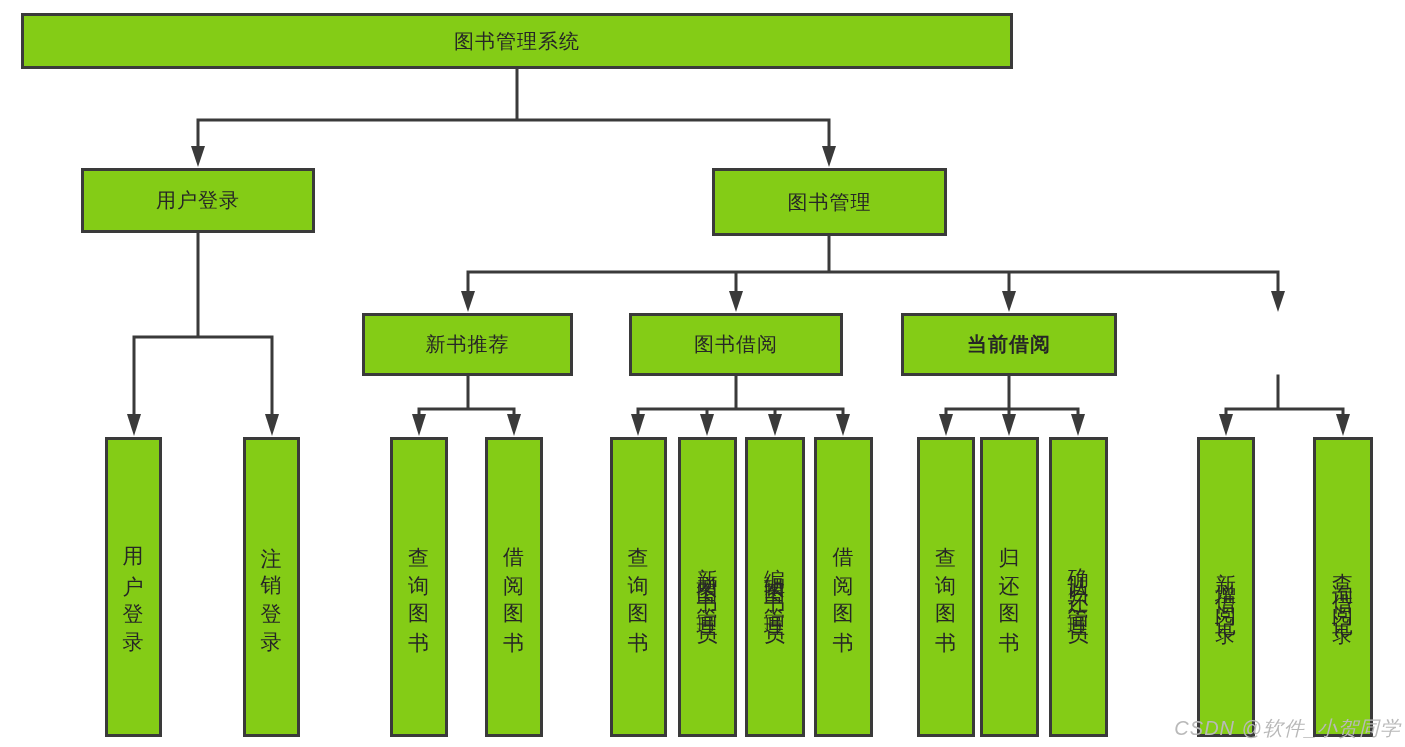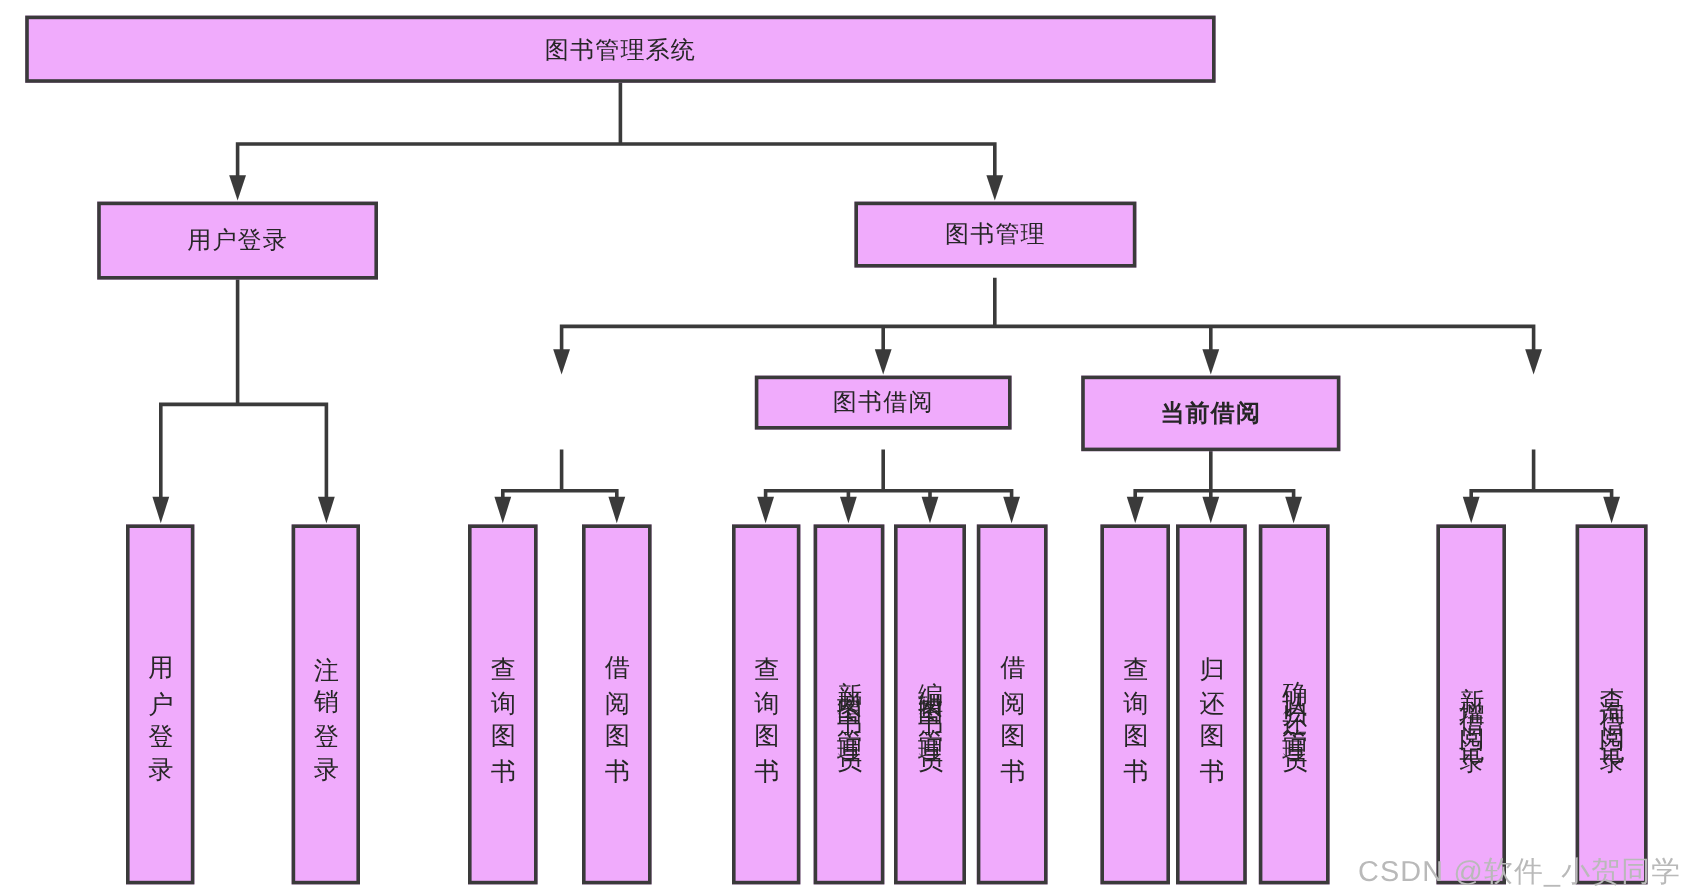--- a/index.html
+++ b/index.html
@@ -12,21 +12,21 @@
     overflow: hidden;
   }
   .wires {
     position: absolute;
     left: 0; top: 0;
     width: 1405px; height: 747px;
     pointer-events: none;
   }
   .node {
     position: absolute;
-    background: #f0abfc;
+    background: #84cc16;
     border: 3px solid #3a3a3a;
     box-sizing: border-box;
     display: flex;
     align-items: center;
     justify-content: center;
     color: #262626;
   }
   .node.lvl1 span, .node.lvl2 span, .node.lvl3 span {
     font-size: 20px;
     letter-spacing: 1px;
@@ -36,25 +36,26 @@
     writing-mode: vertical-rl;
     text-orientation: mixed;
     font-size: 21px;
     line-height: 1;
     white-space: nowrap;
   }
   .watermark {
     position: absolute;
     right: 4px;
     bottom: 5px;
-    font-size: 24px;
+    font-size: 20px;
     color: #b9b9b9;
     letter-spacing: 1px;
     z-index: 5;
     white-space: nowrap;
+    font-style: italic;
   }
 </style>
 </head>
 <body>
 
 <div class="canvas">
 
   <svg class="wires" viewBox="0 0 1405 747" xmlns="http://www.w3.org/2000/svg">
     <g stroke="#3a3a3a" stroke-width="3" fill="none" stroke-linecap="square">
 
@@ -99,25 +100,28 @@
     </g>
   </svg>
 
   <div class="node lvl1" style="left:21px; top:13px; width:992px; height:56px;">
     <span>图书管理系统</span>
   </div>
 
   <div class="node lvl2" style="left:81px; top:168px; width:234px; height:65px;">
     <span>用户登录</span>
   </div>
-  <div class="node lvl2" style="left:712px; top:168px; width:235px; height:55px;">
+  <div class="node lvl2" style="left:712px; top:168px; width:235px; height:68px;">
     <span>图书管理</span>
   </div>
 
-  <div class="node lvl3" style="left:629px; top:313px; width:214px; height:45px;justify-content:center;">
+  <div class="node lvl3" style="left:362px; top:313px; width:211px; height:63px;">
+    <span>新书推荐</span>
+  </div>
+  <div class="node lvl3" style="left:629px; top:313px; width:214px; height:63px;justify-content:center;">
     <span>图书借阅</span>
   </div>
   <div class="node lvl3" style="left:901px; top:313px; width:216px; height:63px;font-weight:bold;">
     <span>当前借阅</span>
   </div>
 
   <div class="node leaf" style="left:105px; top:437px; width:57px; height:300px;">
     <span class="vtext" style="letter-spacing: 1.35em;">用户登录</span>
   </div>
   <div class="node leaf" style="left:243px; top:437px; width:57px; height:300px;">

